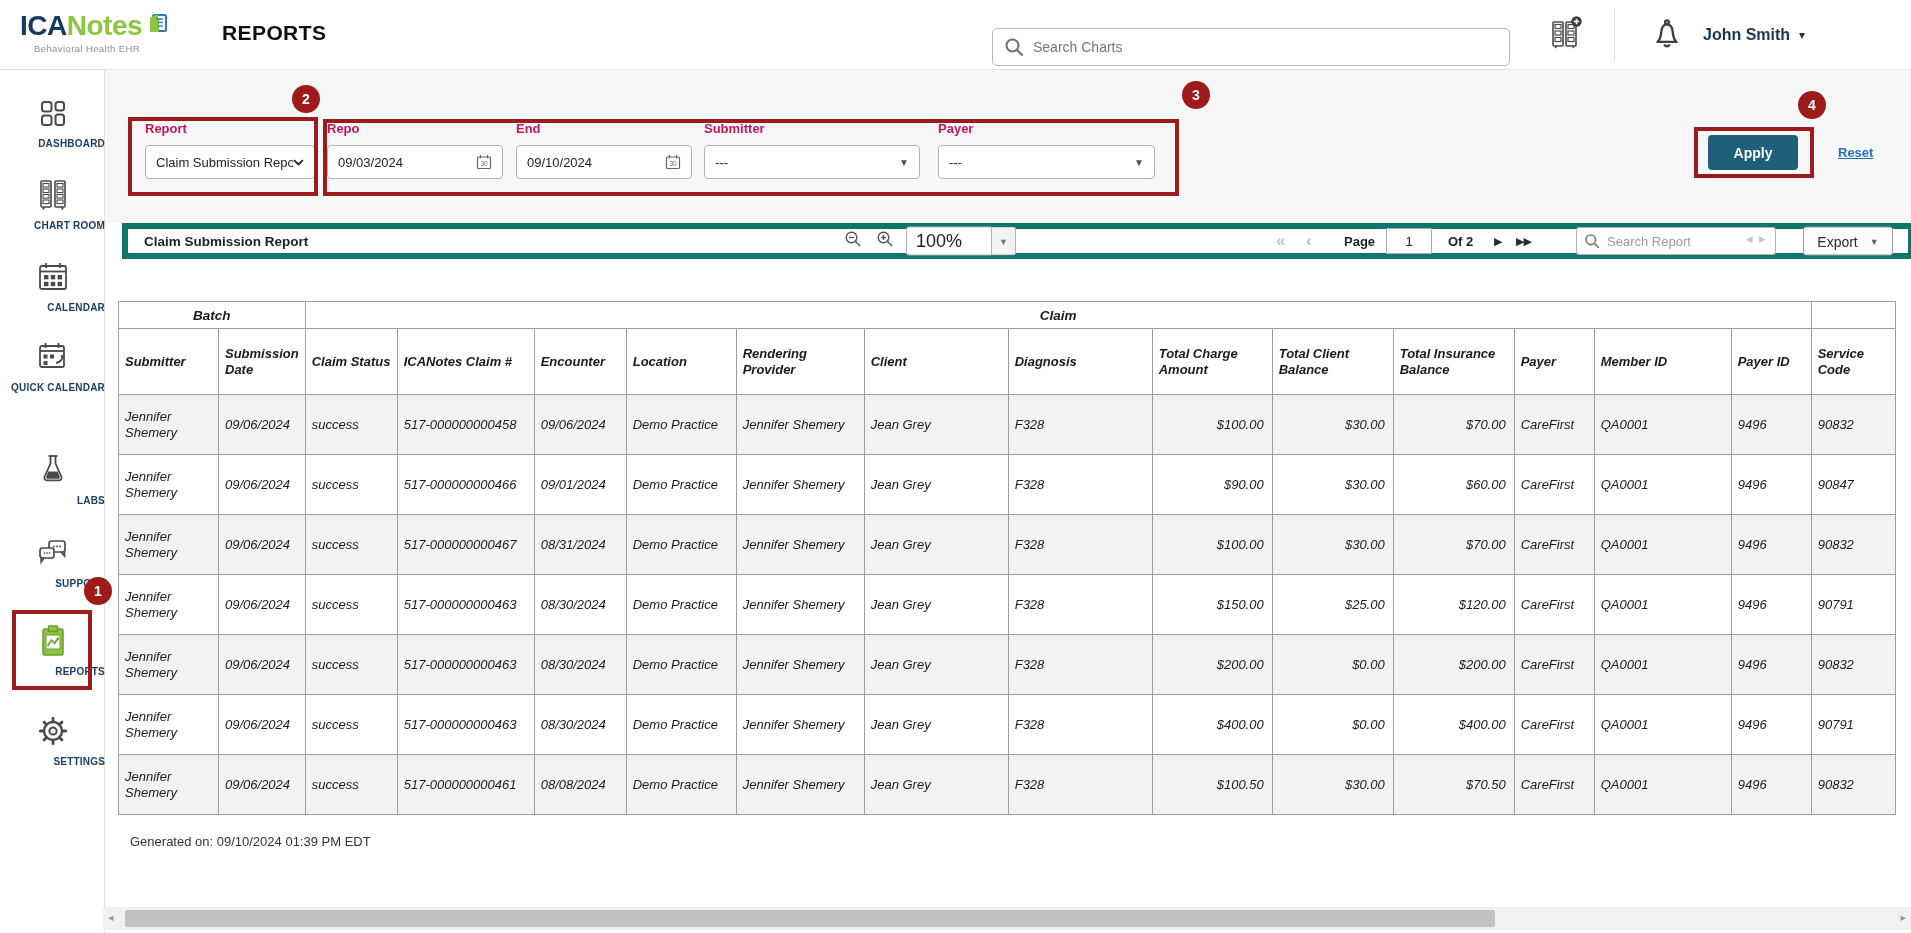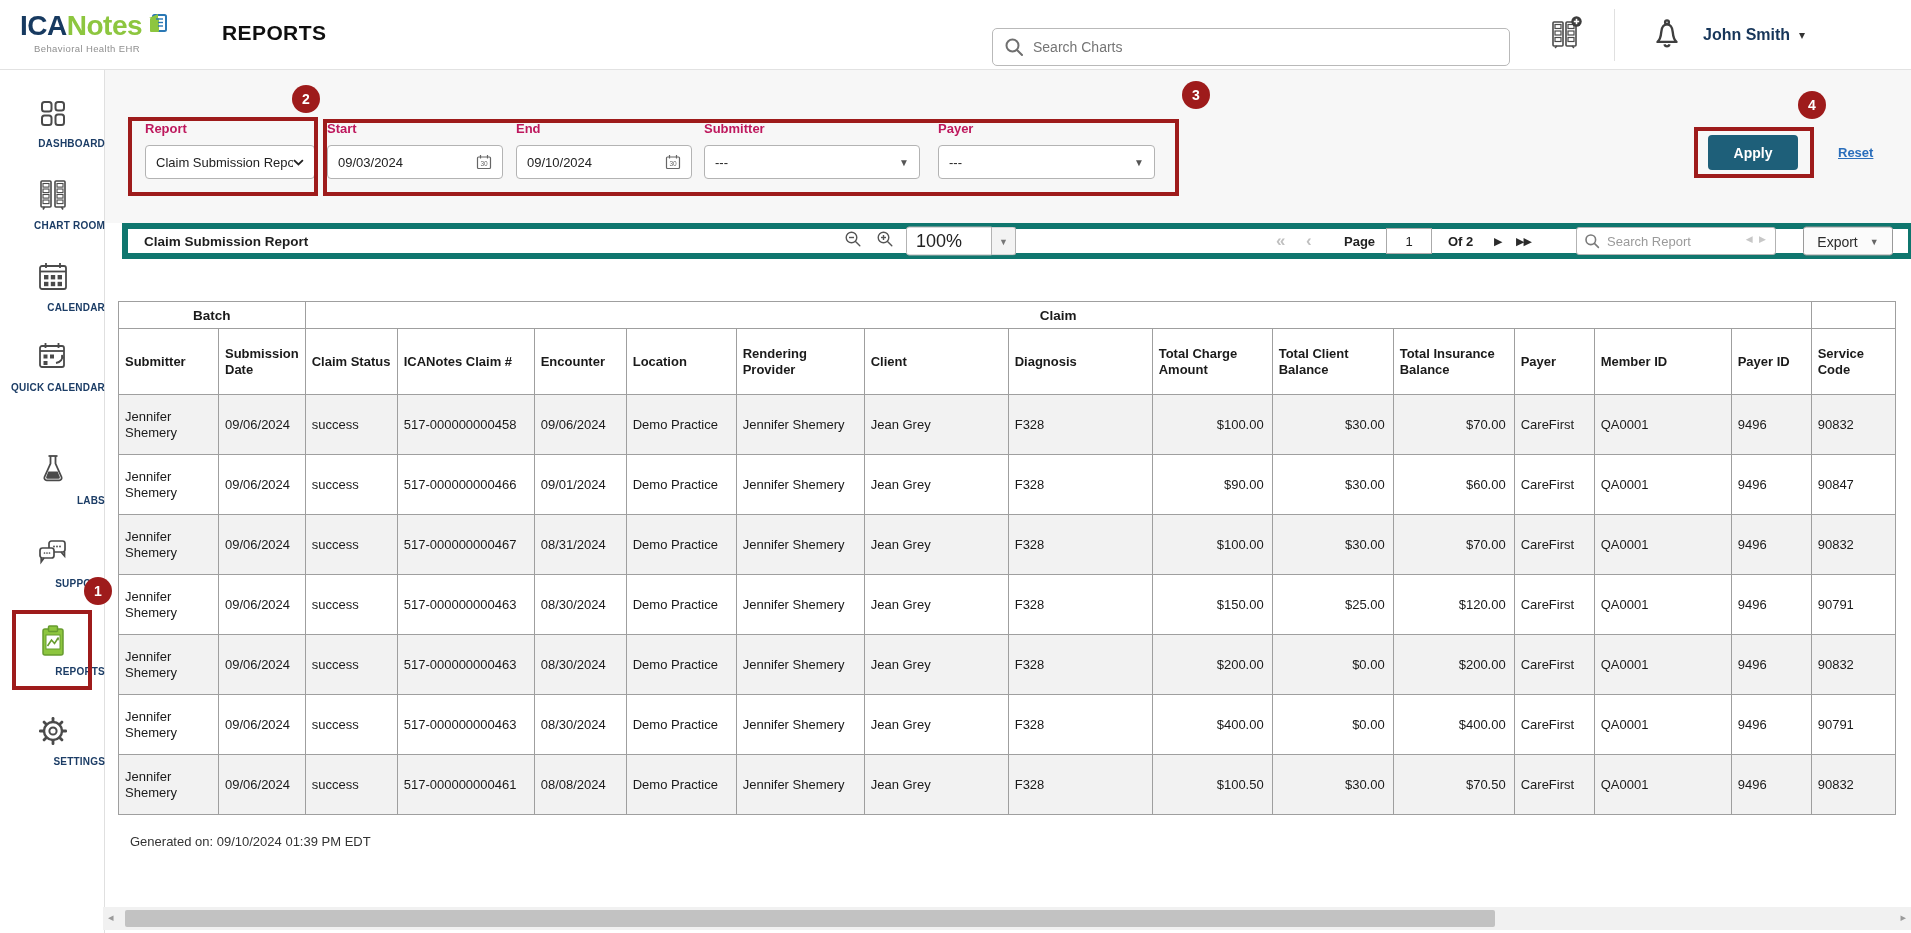--- a/index.html
+++ b/index.html
@@ -89,21 +89,21 @@
   .search-report .mag { position: absolute; left: 8px; top: 6px; }
   .sr-arrows { position: absolute; right: 8px; top: 7px; font-size: 9px; color: #c7c7c7;
     letter-spacing: 2px; cursor: pointer; }
   .export-btn { left: 1675px; width: 90px; height: 29px; border: 1px solid #9a9a9a; border-radius: 3px;
     background: #fbfbfb; display: flex; align-items: center; justify-content: center; gap: 12px;
     font-size: 14px; color: #2c2c2c; cursor: pointer; font-family: "Liberation Sans", sans-serif; }
   .export-btn .dd { font-size: 9px; color: #666; }
 
   
   .report-table { position: absolute; left: 118px; top: 301px; border-collapse: collapse;
-    table-layout: fixed; font-size: 13px; color: #1a1a1a; background: #404040; z-index: 6; }
+    table-layout: fixed; font-size: 13px; color: #1a1a1a; background: #404040; z-index: 6; font-style: italic; }
   .report-table th, .report-table td { border: 1px solid #9f9f9f; padding: 4px 6px;
     vertical-align: middle; overflow: hidden; }
   .report-table thead tr.grp th { height: 27px; padding: 2px 4px; font-weight: bold;
     text-align: center; font-size: 13.5px; background: #fff; }
   .report-table thead tr.hdr th { height: 66px; text-align: left; font-weight: bold;
     background: #fff; line-height: 16px; }
   .report-table tbody td { height: 60px; line-height: 16px; }
   .report-table tbody tr:nth-child(odd) { background: #f2f2f2; }
   .report-table tbody tr:nth-child(even) { background: #fff; }
   .report-table td.num { text-align: right; padding-right: 8px; }
@@ -326,21 +326,21 @@
     <div class="flabel">Report</div>
     <div class="control">
       <span class="val">Claim Submission Repo</span>
       <svg width="11" height="7" viewBox="0 0 11 7">
         <polyline points="1,1 5.5,5.5 10,1" fill="none" stroke="#222" stroke-width="1.8"></polyline>
       </svg>
     </div>
   </div>
 
   <div class="field" style="left:327px; top:121px; width:176px;">
-    <div class="flabel">Start</div>
+    <div class="flabel">Repo</div>
     <div class="control">
       <span class="val">09/03/2024</span>
       <svg width="16" height="16" viewBox="0 0 16 16">
         <rect x="1.5" y="3" width="13" height="11.5" rx="1" fill="none" stroke="#666" stroke-width="1.2"></rect>
         <line x1="4.5" y1="1" x2="4.5" y2="4.5" stroke="#666" stroke-width="1.2"></line>
         <line x1="11.5" y1="1" x2="11.5" y2="4.5" stroke="#666" stroke-width="1.2"></line>
         <text x="8" y="12" font-size="6.5" fill="#666" text-anchor="middle" font-family="Liberation Sans, sans-serif">30</text>
       </svg>
     </div>
   </div>

